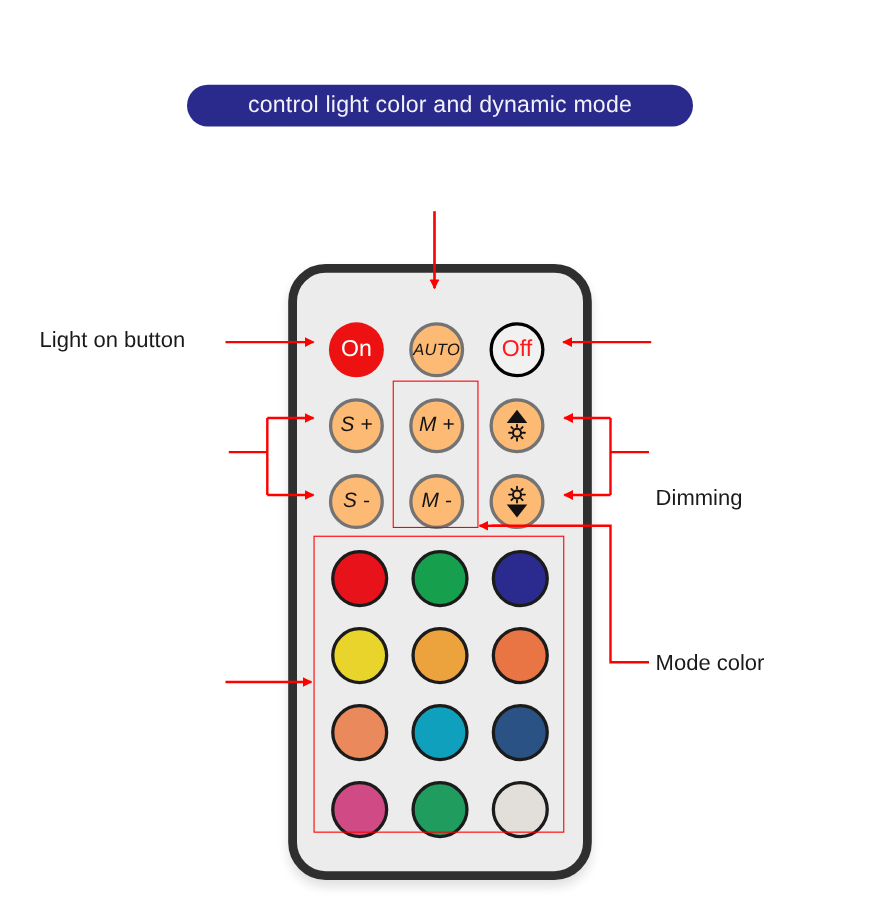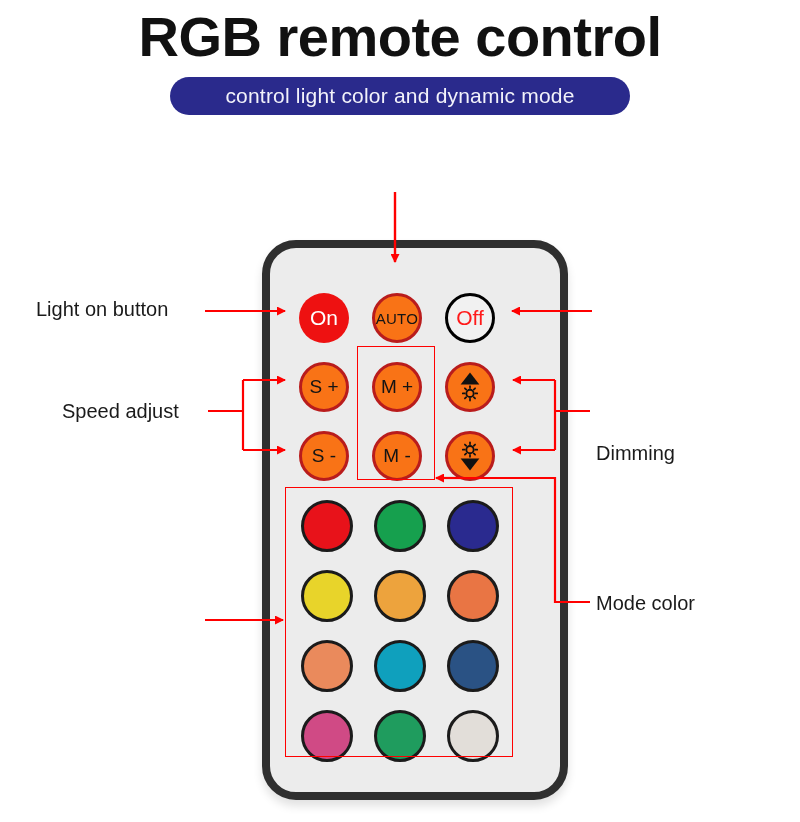--- a/index.html
+++ b/index.html
@@ -26,37 +26,37 @@
     background:#2a2a8c;border-radius:19px;
     display:flex;align-items:center;justify-content:center;
   }
   .subtitle-pill span{
     color:#f2f2fa;font-size:21px;font-weight:400;letter-spacing:0.2px;
   }
 
   
   .remote{
     position:absolute;left:262px;top:240px;
-    width:306px;height:560px;
+    width:276px;height:560px;
     background:#ececec;
     border:8px solid #2f2f2f;
     border-radius:34px;
     box-sizing:border-box;
     box-shadow:0 6px 10px rgba(0,0,0,0.12);
   }
 
   .btn{
     position:absolute;
     width:50px;height:50px;border-radius:50%;
     box-sizing:border-box;
     display:flex;align-items:center;justify-content:center;
     font-size:19px;font-weight:400;
   }
   .btn-outline{
-    background:#f97316;border:3px solid #b91c1c;color:#141414;
+    background:#fdba74;border:3px solid #737373;color:#141414;font-style:italic;
   }
   .btn-on{
     background:#ee1111;border:none;color:#ffffff;font-size:21px;
   }
   .btn-off{
     background:#f1f1f1;border:3px solid #000000;color:#ff1a1a;font-size:21px;
   }
   .btn-auto{font-size:15px;letter-spacing:0.3px;}
 
   
@@ -85,21 +85,20 @@
   .label.right{text-align:left;}
 
   
   #annot{position:absolute;left:0;top:0;width:800px;height:822px;pointer-events:none;}
 </style>
 </head>
 <body>
 
 <div id="stage">
 
-  <div class="title">RGB remote control</div>
 
   <div class="subtitle-pill">
     <span>control light color and dynamic mode</span>
   </div>
 
   <div class="remote">
 
     <div class="btn btn-on" style="left:29px;  top:45px;">On</div>
 
     <div class="btn btn-outline btn-auto" style="left:102px; top:45px;">AUTO</div>
@@ -165,21 +164,20 @@
     <div class="swatch" style="left:177px; top:462px; background:#e2ded9;"></div>
   </div>
 
   <div class="redbox" style="left:357px; top:346px; width:78px;  height:134px;"></div>
   <div class="redbox" style="left:285px; top:487px; width:228px; height:270px;"></div>
 
 
   <div class="label" style="left:36px;  top:298px;">Light on button</div>
 
 
-  <div class="label" style="left:62px;  top:400px;">Speed adjust</div>
 
   <div class="label right" style="left:596px; top:400px;margin-top:42px;">Dimming</div>
 
   <div class="label right" style="left:596px; top:592px;">Mode color</div>
 
 
   <svg id="annot">
     <defs>
       <marker id="arrowR" markerWidth="9" markerHeight="9" refX="8" refY="4.5" orient="auto" markerUnits="userSpaceOnUse">
         <path d="M0,0 L9,4.5 L0,9 z" fill="#ff0000"></path>

